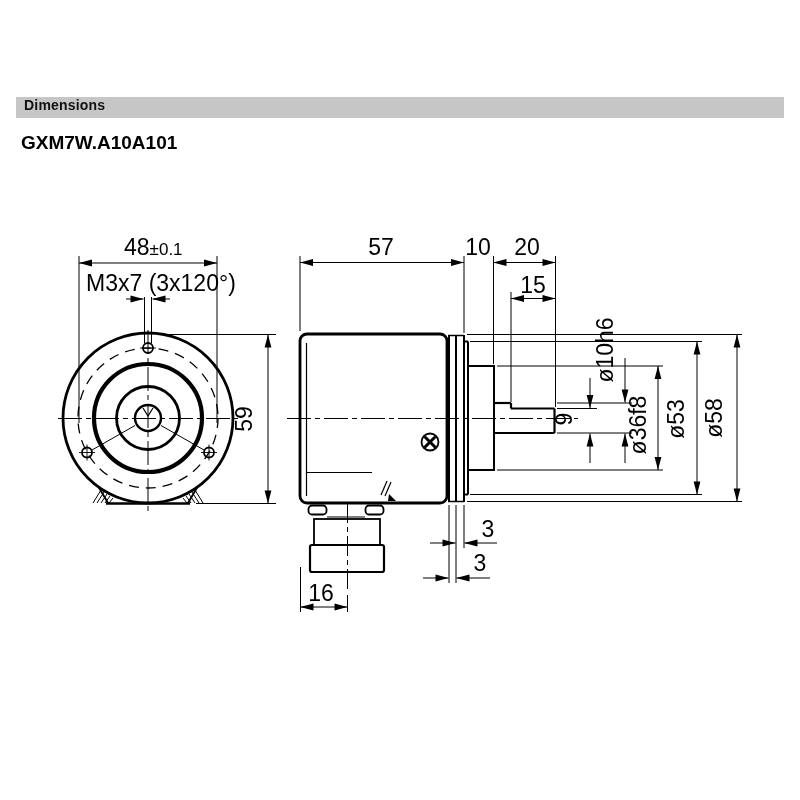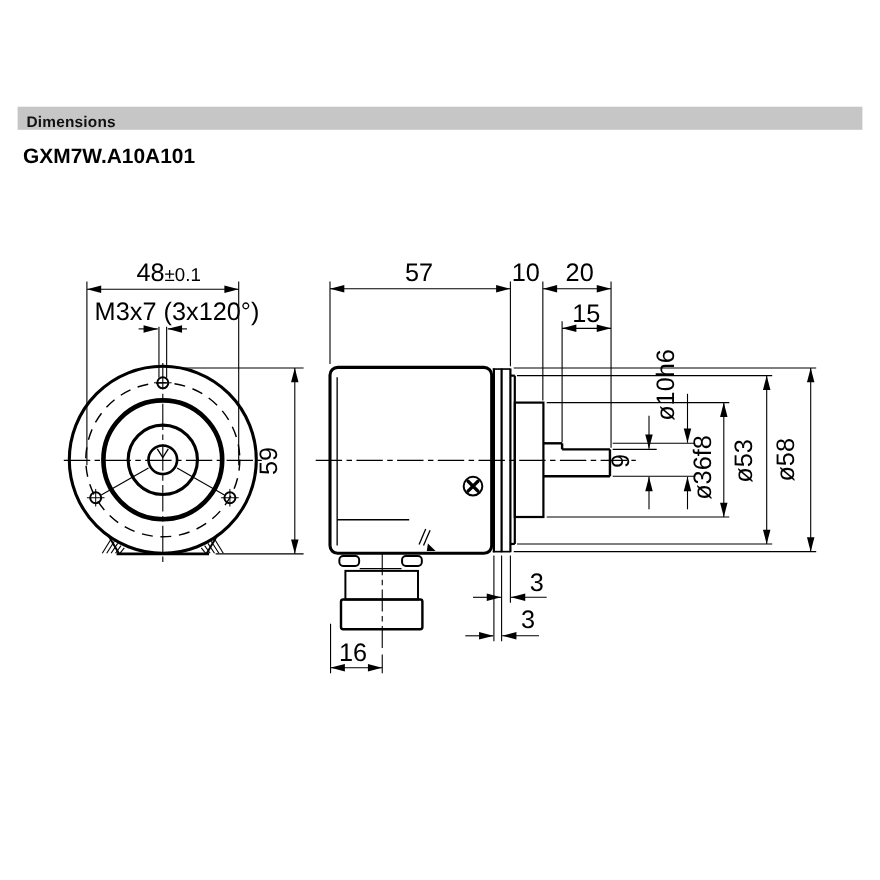--- a/index.html
+++ b/index.html
@@ -1,19 +1,19 @@
 <!DOCTYPE html>
 <html><head>
 <meta charset="utf-8">
 <style>
   html,body{margin:0;padding:0;background:#ffffff;width:800px;height:800px;overflow:hidden;
             font-family:"Liberation Sans",sans-serif;}
   #page{position:relative;width:800px;height:800px;background:#fff;}
   .header-bar{position:absolute;left:16px;top:97px;width:768px;height:21px;background:#c6c6c6;
-              display:flex;align-items:flex-end;}
+              display:flex;align-items:flex-start;}
   .header-bar span{font-size:14px;font-weight:bold;color:#111;padding-left:8px;letter-spacing:0.2px;}
   .product-title{position:absolute;left:21px;top:132px;font-size:19px;font-weight:bold;color:#000;}
   svg{position:absolute;left:0;top:0;}
   svg text{font-family:"Liberation Sans",sans-serif;fill:#000;}
   .dim{font-size:23px;}
   .dimsmall{font-size:17px;}
 </style>
 </head>
 <body>
 <div id="page">

